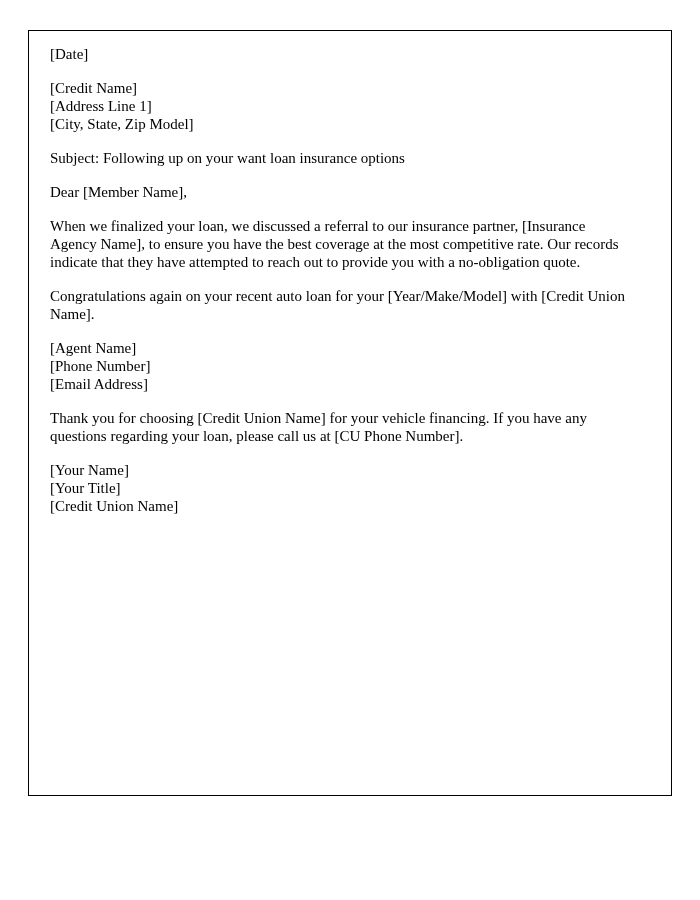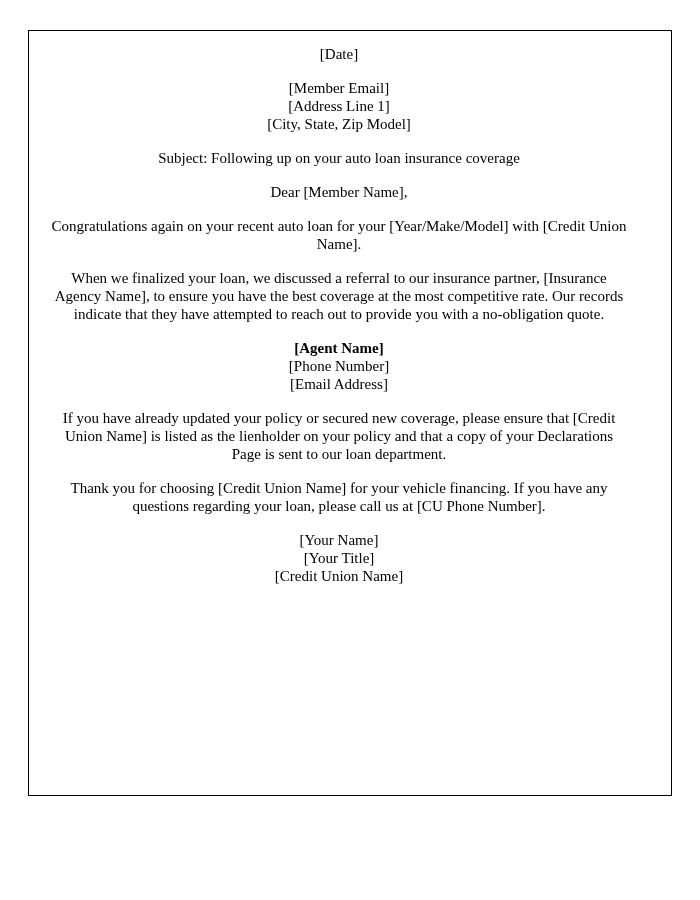--- a/index.html
+++ b/index.html
@@ -19,84 +19,80 @@
   .letter-frame {
     position: absolute;
     left: 28px;
     top: 30px;
     width: 644px;
     height: 766px;
     box-sizing: border-box;
     border: 1px solid #000000;
     background: #ffffff;
     padding: 14px 43px 30px 21px;
-    text-align: center;
   }
   .letter-content {
     font-size: 15px;
     line-height: 18px;
     max-width: 578px;
   }
   .block {
     margin: 0 0 16px 0;
   }
   .block:last-child {
     margin-bottom: 0;
   }
   .line {
     margin: 0;
   }
   .bold {
-    font-weight: bold;
+    font-weight: normal;
   }
 </style>
 </head>
 <body>
 
 <div class="page">
   <div class="letter-frame">
     <div class="letter-content">
 
       <div class="block">
         <p class="line">[Date]</p>
       </div>
 
       <div class="block">
-        <p class="line">[Member Email]</p>
+        <p class="line">[Credit Name]</p>
         <p class="line">[Address Line 1]</p>
         <p class="line">[City, State, Zip Model]</p>
       </div>
 
       <div class="block">
-        <p class="line">Subject: Following up on your auto loan insurance coverage</p>
+        <p class="line">Subject: Following up on your want loan insurance options</p>
       </div>
 
       <div class="block">
         <p class="line">Dear [Member Name],</p>
       </div>
 
       <div class="block">
-        <p class="line">Congratulations again on your recent auto loan for your [Year/Make/Model] with [Credit Union Name].</p>
+        <p class="line">When we finalized your loan, we discussed a referral to our insurance partner, [Insurance Agency Name], to ensure you have the best coverage at the most competitive rate. Our records indicate that they have attempted to reach out to provide you with a no-obligation quote.</p>
       </div>
 
       <div class="block">
-        <p class="line">When we finalized your loan, we discussed a referral to our insurance partner, [Insurance Agency Name], to ensure you have the best coverage at the most competitive rate. Our records indicate that they have attempted to reach out to provide you with a no-obligation quote.</p>
+        <p class="line">Congratulations again on your recent auto loan for your [Year/Make/Model] with [Credit Union Name].</p>
       </div>
 
 
 
       <div class="block">
         <p class="line bold">[Agent Name]</p>
         <p class="line">[Phone Number]</p>
         <p class="line">[Email Address]</p>
       </div>
 
-      <div class="block">
-        <p class="line">If you have already updated your policy or secured new coverage, please ensure that [Credit Union Name] is listed as the lienholder on your policy and that a copy of your Declarations Page is sent to our loan department.</p>
-      </div>
 
       <div class="block">
         <p class="line">Thank you for choosing [Credit Union Name] for your vehicle financing. If you have any questions regarding your loan, please call us at [CU Phone Number].</p>
       </div>
 
 
       <div class="block">
         <p class="line">[Your Name]</p>
         <p class="line">[Your Title]</p>
         <p class="line">[Credit Union Name]</p>

